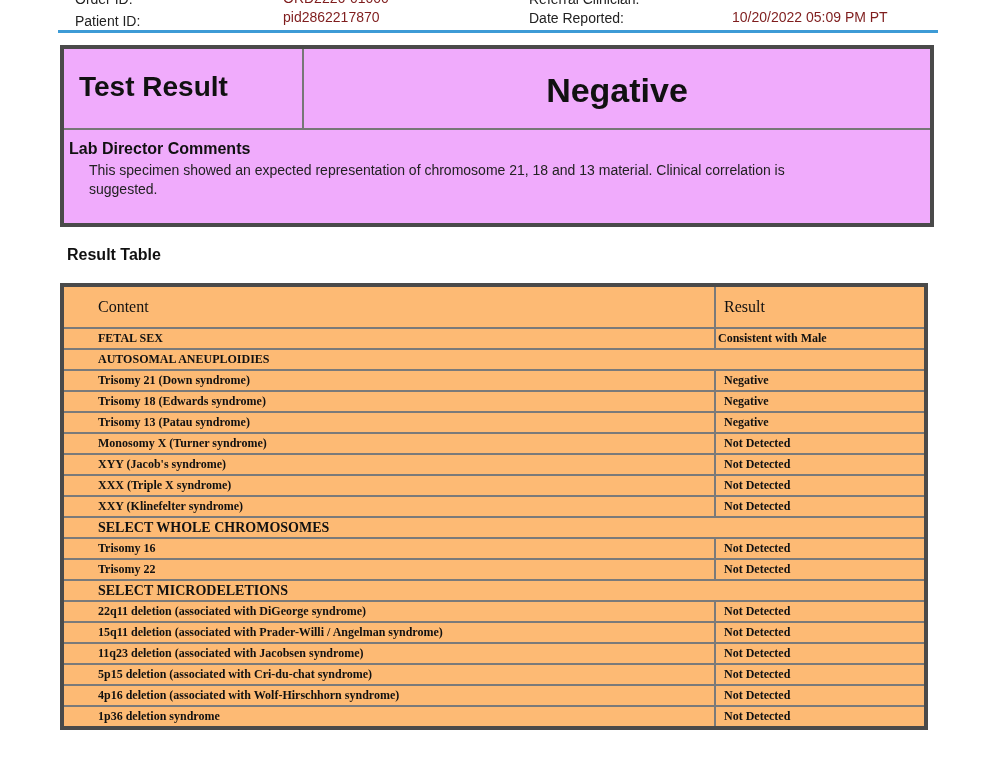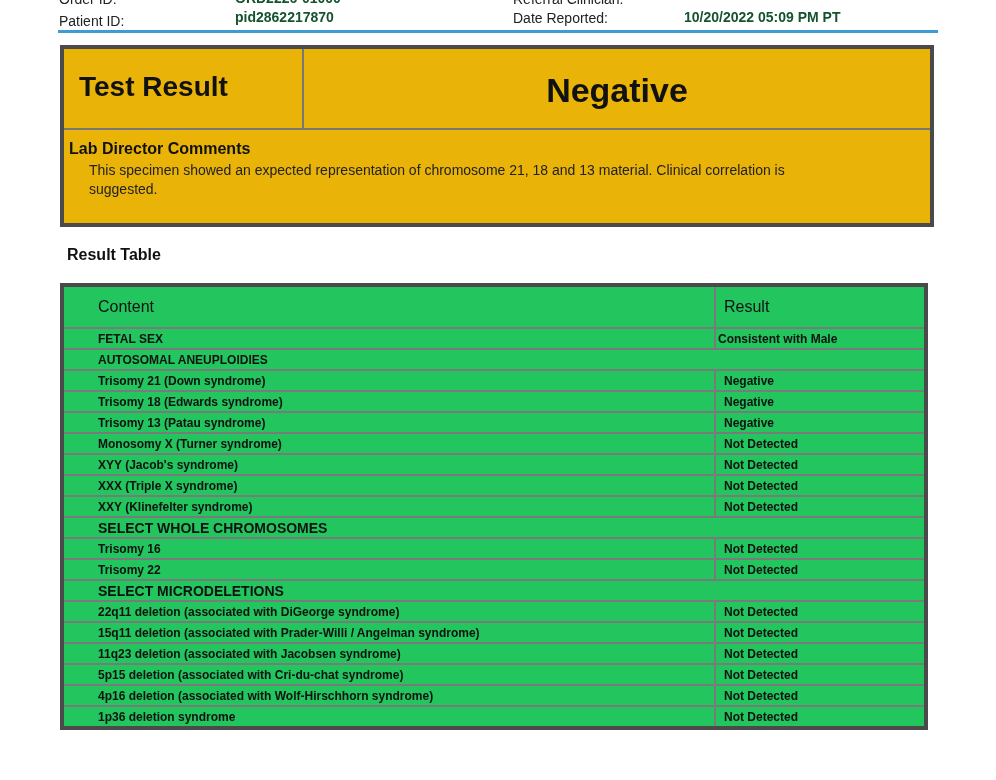--- a/index.html
+++ b/index.html
@@ -1,32 +1,32 @@
 <!DOCTYPE html>
 <html><head>
 <meta charset="utf-8">
 <style>
   html, body { margin:0; padding:0; background:#ffffff; }
   body { width:996px; height:780px; overflow:hidden; position:relative; font-family:"Liberation Sans", sans-serif; color:#111; }
   .hdr-row { position:absolute; font-size:14px; white-space:nowrap; }
-  .hdr-label { color:#222; }
-  .hdr-val { font-weight:bold; color:#14532d; }
+  .hdr-label { color:#222;margin-left:16px; }
+  .hdr-val { font-weight:normal; color:#7f1d1d;margin-left:48px; }
   .blue-rule { position:absolute; left:58px; top:30px; width:880px; height:3px; background:#3d9bd6; }
 
-  .result-box { position:absolute; left:60px; top:45px; width:866px; height:174px; border:4px solid #4a4a4a; background:#eab308; }
+  .result-box { position:absolute; left:60px; top:45px; width:866px; height:174px; border:4px solid #4a4a4a; background:#f0abfc; }
   .result-top { position:absolute; left:0; top:0; width:866px; height:79px; border-bottom:2px solid #777; }
   .result-label-cell { position:absolute; left:0; top:0; width:238px; height:79px; border-right:2px solid #777; }
   .result-label { position:absolute; left:15px; top:22px; font-size:28px; font-weight:bold; }
   .result-value { position:absolute; left:240px; top:22px; width:626px; text-align:center; font-size:34px; font-weight:bold; }
   .comments-title { position:absolute; left:5px; top:91px; font-size:16px; font-weight:bold; }
   .comments-text { position:absolute; left:5px; top:112px; width:760px; font-size:14px; line-height:19px; color:#222;margin-left:20px; }
 
   .table-title { position:absolute; left:67px; top:246px; font-size:16px; font-weight:bold; }
 
-  .rtable { position:absolute; left:60px; top:283px; width:868px; border:4px solid #4a4a4a; border-collapse:collapse; background:#22c55e; }
+  .rtable { position:absolute; left:60px; top:283px; width:868px; border:4px solid #4a4a4a; border-collapse:collapse; background:#fdba74;font-family:Liberation Serif, serif; }
   .rtable td { border-top:2px solid #7a7a7a; padding:0; height:19px; font-size:12px; font-weight:bold; vertical-align:middle; }
   .rtable td.c { padding-left:34px; }
   .rtable td.r { border-left:2px solid #7a7a7a; width:200px; padding-left:8px; }
   .rtable tr.head td { height:40px; font-size:16px; font-weight:normal; border-top:none; }
   .rtable tr.sec td.c { font-size:12px; }
   .rtable tr.sec.big td.c { font-size:14px; }
   .rtable tr.fetal td.r { padding-left:2px; }
 </style>
 </head>
 <body>

